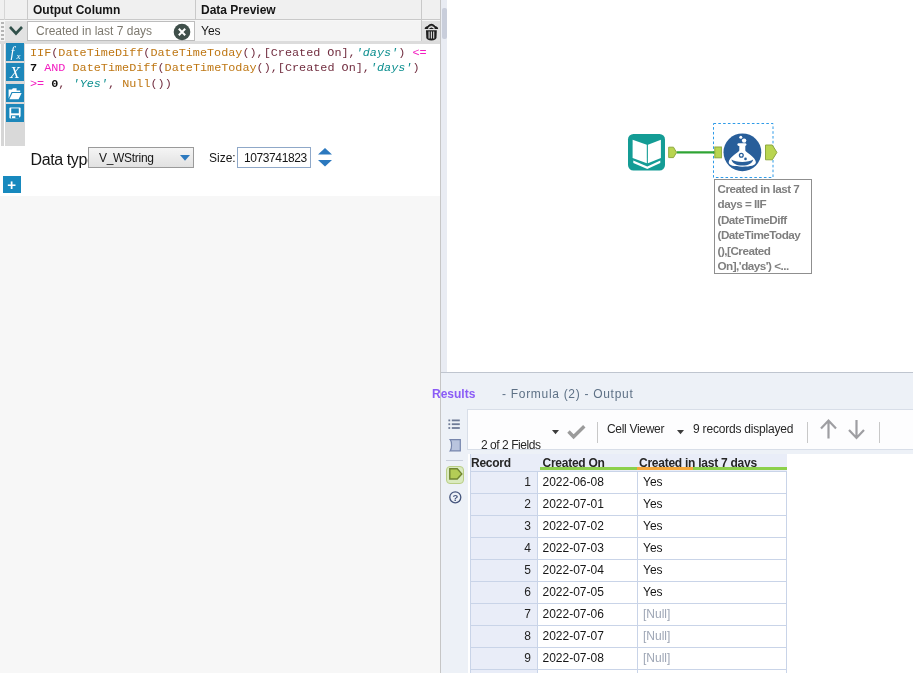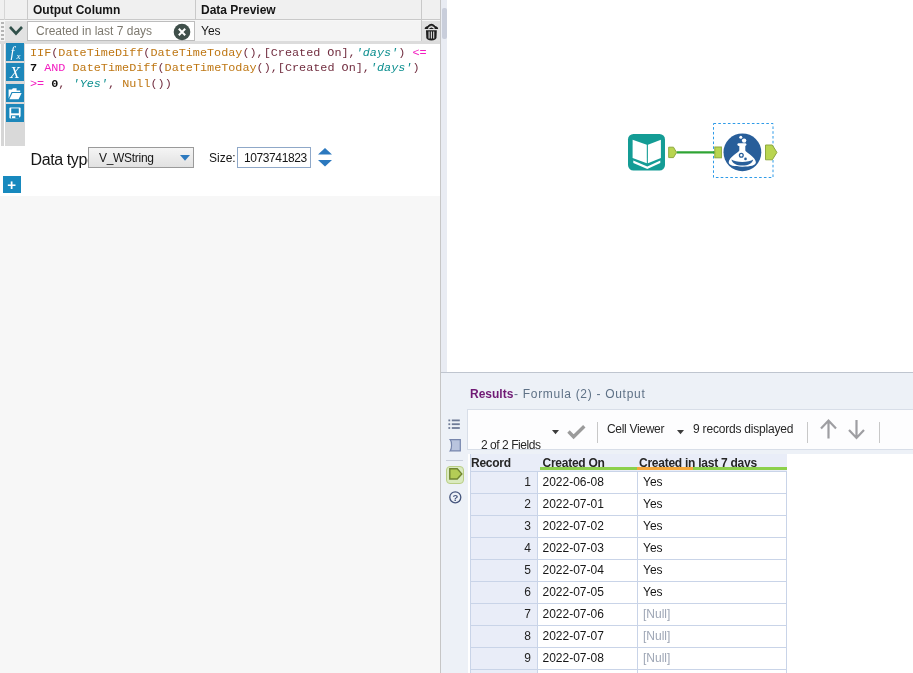--- a/index.html
+++ b/index.html
@@ -148,25 +148,27 @@
     </g>
     <g fill="#285e9a">
       <path d="M131.4,49.6 C135.5,52.7 149.1,52.7 153.2,49.6 C152.1,53.9 148.2,55.6 142.3,55.6 C136.4,55.6 132.5,53.9 131.4,49.6 Z"></path>
     </g>
     <circle cx="141.3" cy="45.2" r="1.9" fill="none" stroke="#285e9a" stroke-width="1.3"></circle>
     <circle cx="145.5" cy="48.9" r="1.3" fill="#285e9a"></circle>
 
     <path d="M165.5,35 h6.8 l4.6,7.4 l-4.6,7.4 h-6.8 z" fill="#b9d550" stroke="#8fa83e" stroke-width="1"></path>
   </svg>
 
+  <div class="abs" style="left:713.5px;top:178.5px;width:98px;height:95px;background:#fff;border:1px solid #8f8f8f;
+       font-weight:bold;font-size:11.7px;color:#7f7f7f;line-height:15.6px;padding:1px 0 0 3px;letter-spacing:-0.5px;white-space:nowrap;overflow:hidden;">Created in last 7<br>days = IIF<br>(DateTimeDiff<br>(DateTimeToday<br>(),[Created<br>On],'days') &lt;...</div>
 
   <div class="abs" style="left:441px;top:373px;width:472px;height:300px;background:#edf1f7;"></div>
   <div class="abs" style="left:441px;top:372px;width:472px;height:1px;background:#bfc5cf;"></div>
-  <div class="abs" style="left:470px;top:387px;font-size:12px;font-weight:bold;color:#701a75;">Results</div>
-  <div class="abs" style="left:502px;top:387px;font-size:12px;letter-spacing:0.7px;color:#5e7186;margin-left:12px;">- Formula (2) - Output</div>
+  <div class="abs" style="left:432px;top:387px;font-size:12px;font-weight:bold;color:#8b5cf6;">Results</div>
+  <div class="abs" style="left:502px;top:387px;font-size:12px;letter-spacing:0.7px;color:#5e7186;">- Formula (2) - Output</div>
 
   <div class="abs" style="left:467px;top:409px;width:446px;height:41px;background:#fdfdfe;border-top:1px solid #d8dee8;border-bottom:1px solid #d8dee8;border-left:1px solid #d8dee8;"></div>
   <div class="abs" style="left:481px;top:422px;font-size:12px;letter-spacing:-0.45px;color:#272727;margin-top:16px;">2 of 2 Fields</div>
   <svg class="abs" style="left:551.5px;top:430px;" width="8" height="5">
       <polygon points="0,0 7,0 3.5,4.2" fill="#3c3c3c"></polygon>
     </svg>
   <svg class="abs" style="left:566px;top:423px;" width="22" height="17">
     <path d="M2.5,8.5 l5.1,5.3 L18.3,3.2" fill="none" stroke="#9b9b9b" stroke-width="3.4"></path>
   </svg>
   <div class="abs" style="left:596.5px;top:422px;width:1px;height:21px;background:#c8c8c8;"></div>

